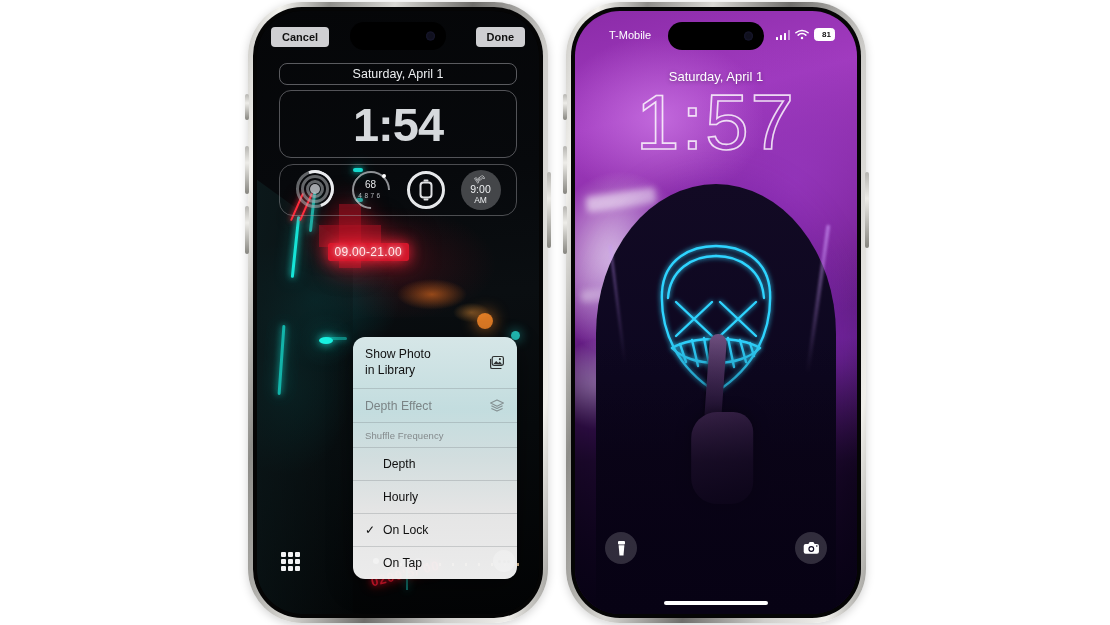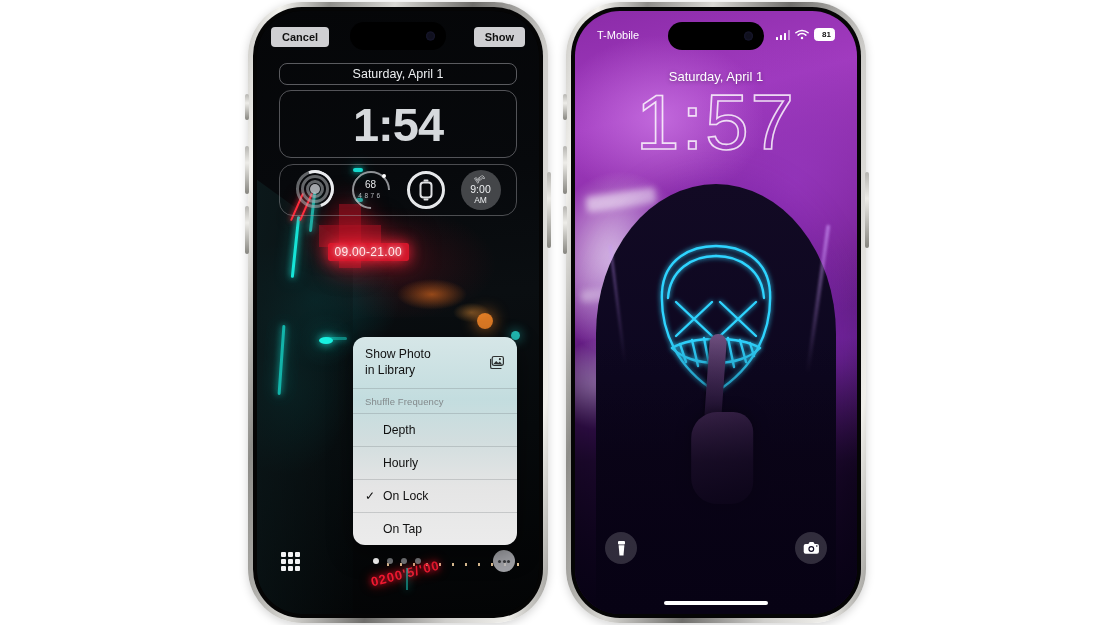--- a/index.html
+++ b/index.html
@@ -381,21 +381,21 @@
     position: absolute; left: 50%; top: 228px;
     transform: translateX(-40%);
     width: 62px; height: 92px;
     background: linear-gradient(160deg,#5c3a6e,#37204d 60%,#1d1030);
     border-radius: 26px 20px 22px 26px;
     box-shadow: 0 0 14px rgba(0,0,0,.5);
   }
 
   
   .r-status {
-    position: absolute; left: 0; right: 0; top: 17px;
+    position: absolute; left: 12px; right: 0; top: 17px;
     display: flex; align-items: center; justify-content: space-between;
     padding: 0 22px; z-index: 45;
     color: #fff; font-size: 11px; font-weight: 500;
   }
   .r-status-right { display: flex; align-items: center; gap: 5px; }
   .sig { display: flex; align-items: flex-end; gap: 1.5px; height: 10px; }
   .sig i { width: 2.5px; background: #fff; border-radius: .5px; display: block; }
   .sig i:nth-child(1){height:3px}.sig i:nth-child(2){height:5px}
   .sig i:nth-child(3){height:7px}.sig i:nth-child(4){height:10px;opacity:.45}
   .batt {
@@ -468,21 +468,21 @@
           <div class="red-graffiti">0200'5/'00</div>
           <div class="scan-teal"></div>
         </div>
 
         <div class="island">
           <div class="island-cam"></div>
         </div>
 
         <div class="edit-bar">
           <button class="pill-btn">Cancel</button>
-          <button class="pill-btn">Show</button>
+          <button class="pill-btn">Done</button>
         </div>
 
         <div class="ls-date-box">
           <span>Saturday, April 1</span>
         </div>
 
         <div class="ls-clock-box">
           <span class="ls-clock">1:54</span>
         </div>
 
@@ -525,20 +525,28 @@
             <span style="white-space:pre-line">Show Photo
 in Library</span>
             <svg class="ic" viewBox="0 0 20 18">
               <rect x="4" y="1.5" width="14" height="11" rx="2.2" fill="none" stroke="#111" stroke-width="1.5"></rect>
               <path d="M5.5 11 L9 7 L11.5 9.5 L13.5 7.8 L16.5 11.5 Z" fill="#111"></path>
               <circle cx="13.6" cy="4.8" r="1.3" fill="#111"></circle>
               <path d="M2 5 v9.5 a2 2 0 0 0 2 2 h11" fill="none" stroke="#111" stroke-width="1.5" stroke-linecap="round"></path>
             </svg>
           </div>
 
+          <div class="ctx-item disabled">
+            <span>Depth Effect</span>
+            <svg class="ic" viewBox="0 0 20 18">
+              <path d="M10 2 L18 6 L10 10 L2 6 Z" fill="none" stroke="#7b8486" stroke-width="1.4" stroke-linejoin="round"></path>
+              <path d="M3 9.4 L10 12.8 L17 9.4" fill="none" stroke="#7b8486" stroke-width="1.4" stroke-linejoin="round"></path>
+              <path d="M3 12.6 L10 16 L17 12.6" fill="none" stroke="#7b8486" stroke-width="1.4" stroke-linejoin="round"></path>
+            </svg>
+          </div>
 
           <div class="ctx-header">Shuffle Frequency</div>
 
           <div class="ctx-item">
             <span class="ctx-label-wrap">
               <span class="ctx-check"></span>
               <span>Depth</span>
             </span>
           </div>
 

